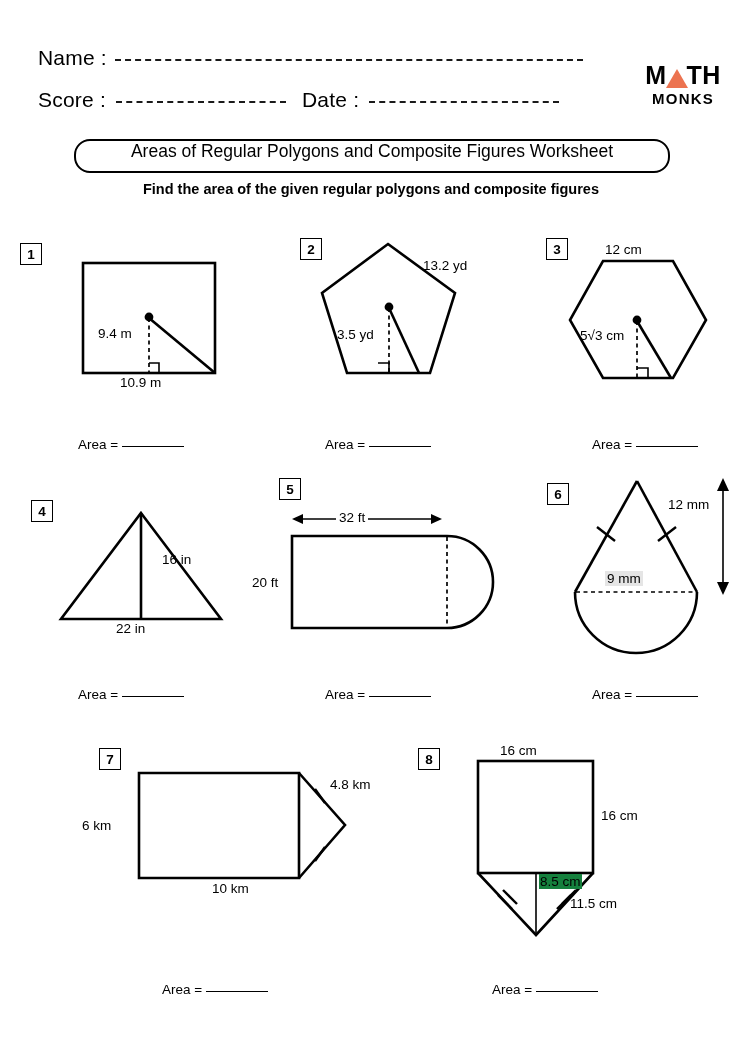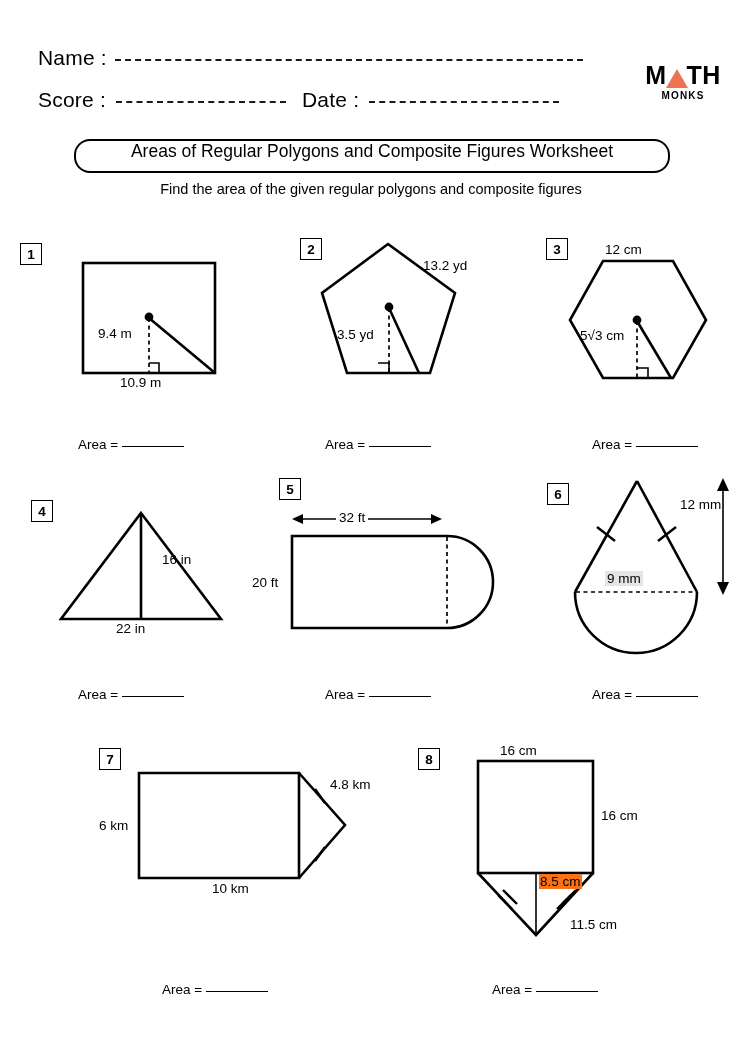--- a/index.html
+++ b/index.html
@@ -58,21 +58,21 @@
     width: 0; height: 0;
     border-left: 11px solid transparent;
     border-right: 11px solid transparent;
     border-bottom: 19px solid #ec7350;
     display: inline-block;
     margin: 0 -1px;
     position: relative;
     top: 3px;
   }
   .logo-bottom {
-    font-size: 10px;
+    font-size: 15px;
     font-weight: bold;
     letter-spacing: 1.2px;
     margin-top: 3px;
   }
 
   
   .title-pill {
     position: absolute;
     left: 74px;
     top: 139px;
@@ -85,20 +85,21 @@
     justify-content: center;
     font-size: 17.5px;
   }
   .subtitle {
     position: absolute;
     left: 0;
     top: 181px;
     width: 742px;
     text-align: center;
     font-size: 14.5px;
+    font-weight: bold;
   }
 
   
   .qnum {
     position: absolute;
     width: 22px;
     height: 22px;
     border: 1.6px solid #000;
     box-sizing: border-box;
     display: flex;
@@ -258,59 +259,59 @@
     <path class="stroke" d="M575,592 A61 61 0 0 0 697,592"></path>
     <line class="dashed" x1="576" y1="592" x2="696" y2="592" stroke-dasharray="5 4"></line>
 
     <line class="tick" x1="597" y1="527" x2="615" y2="541"></line>
     <line class="tick" x1="658" y1="541" x2="676" y2="527"></line>
 
     <line class="stroke-thin" x1="723" y1="484" x2="723" y2="589" stroke-width="2.2"></line>
     <polygon class="dot" points="723,478 717,491 729,491"></polygon>
     <polygon class="dot" points="723,595 717,582 729,582"></polygon>
   </svg>
-  <div class="flabel" style="left:668px; top:497px;margin-left:12px;">12 mm</div>
+  <div class="flabel" style="left:668px; top:497px;">12 mm</div>
   <div class="flabel" style="left:605px; top:571px; background:#e5e5e5; padding:0 2px;">9 mm</div>
 
   <div class="area-line" style="left:78px; top:687px;">
     <span>Area =</span><span class="area-blank"></span>
   </div>
   <div class="area-line" style="left:325px; top:687px;">
     <span>Area =</span><span class="area-blank"></span>
   </div>
   <div class="area-line" style="left:592px; top:687px;">
     <span>Area =</span><span class="area-blank"></span>
   </div>
 
   <div class="qnum" style="left:99px; top:748px;">7</div>
   <svg style="left:0px; top:0px;" width="742" height="1050">
     <path class="stroke" d="M139,773 L299,773 L299,878 L139,878 Z"></path>
     <path class="stroke" d="M299,773 L345,825 L299,878"></path>
     <line class="dashed" x1="299" y1="774" x2="299" y2="877"></line>
     <line class="tick" x1="315" y1="789" x2="325" y2="803"></line>
     <line class="tick" x1="315" y1="861" x2="325" y2="847"></line>
   </svg>
-  <div class="flabel" style="left:99px; top:818px;">6 km</div>
+  <div class="flabel" style="left:82px; top:818px;">6 km</div>
   <div class="flabel" style="left:212px; top:881px;text-align:right;">10 km</div>
   <div class="flabel" style="left:330px; top:777px;">4.8 km</div>
 
   <div class="qnum" style="left:418px; top:748px;">8</div>
   <svg style="left:0px; top:0px;" width="742" height="1050">
     <rect class="stroke" x="478" y="761" width="115" height="112"></rect>
     <path class="stroke" d="M478,873 L536,935 L593,873"></path>
     <line class="stroke-thin" x1="536" y1="873" x2="536" y2="935"></line>
     <line class="tick" x1="498" y1="895" x2="512" y2="909"></line>
     <line class="tick" x1="503" y1="890" x2="517" y2="904"></line>
     <line class="tick" x1="557" y1="909" x2="571" y2="895"></line>
     <line class="tick" x1="562" y1="904" x2="576" y2="890"></line>
   </svg>
   <div class="flabel" style="left:500px; top:743px;">16 cm</div>
   <div class="flabel" style="left:601px; top:808px;">16 cm</div>
-  <div class="flabel" style="left:539px; top:874px; background:#f97316; padding:0 1px;">8.5 cm</div>
-  <div class="flabel" style="left:570px; top:917px;">11.5 cm</div>
+  <div class="flabel" style="left:539px; top:874px; background:#15803d; padding:0 1px;">8.5 cm</div>
+  <div class="flabel" style="left:570px; top:896px;">11.5 cm</div>
 
   <div class="area-line" style="left:162px; top:982px;">
     <span>Area =</span><span class="area-blank"></span>
   </div>
   <div class="area-line" style="left:492px; top:982px;">
     <span>Area =</span><span class="area-blank"></span>
   </div>
 
 </div>
 

